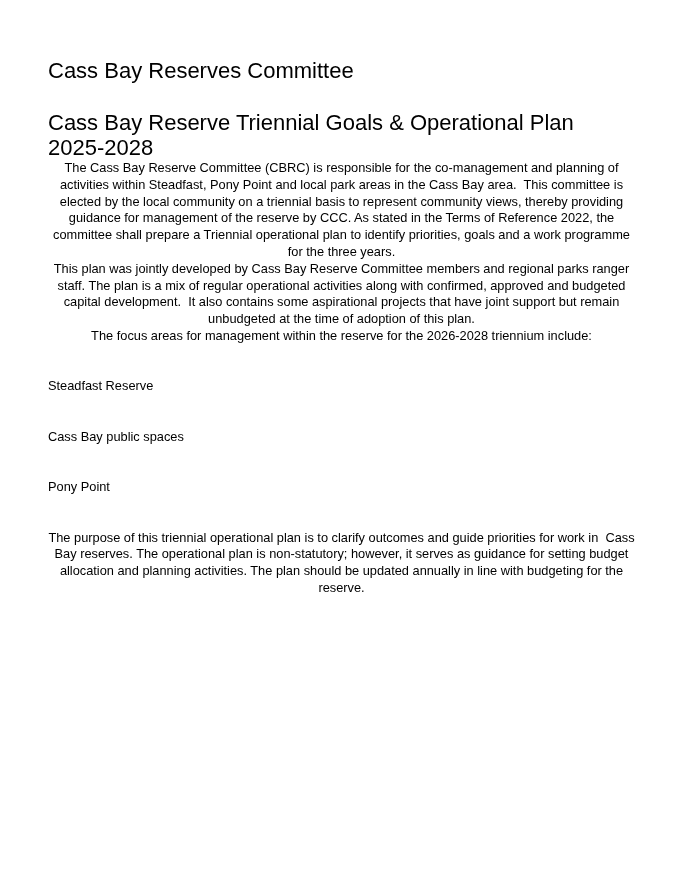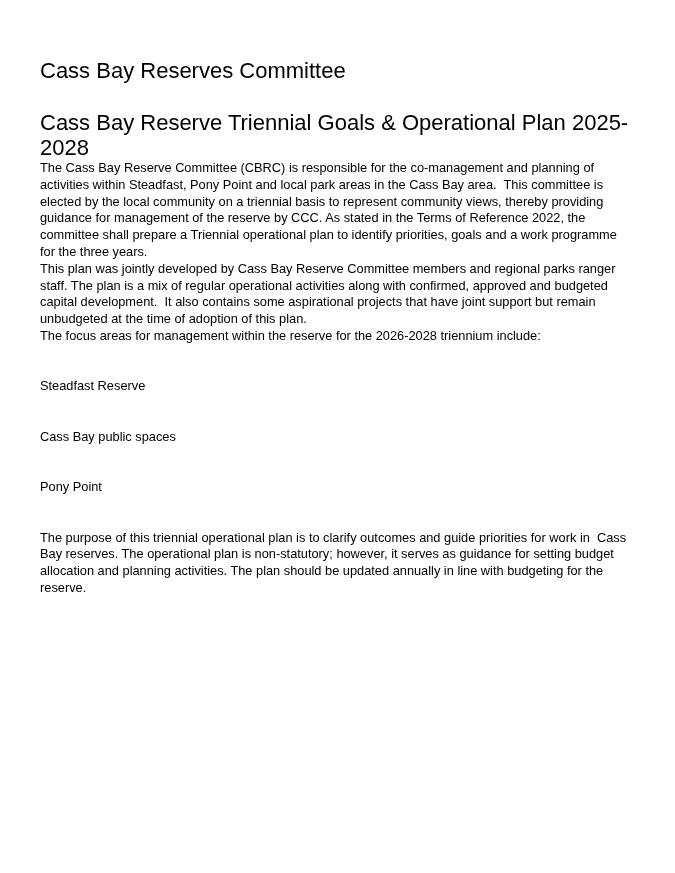--- a/index.html
+++ b/index.html
@@ -12,21 +12,21 @@
     width: 675px;
     height: 873px;
     background: var(--page-bg, #ffffff);
     overflow: hidden;
     font-family: "Liberation Sans", "DejaVu Sans", sans-serif;
     color: var(--text-color, #000000);
     -webkit-font-smoothing: antialiased;
   }
   .content {
     position: absolute;
-    left: 40px;
+    left: 48px;
     right: 40px;
     top: 0;
   }
   .doc-title {
     margin: 57px 0 0 0;
     font-size: 22px;
     line-height: 28px;
     font-weight: 400;
     white-space: pre-wrap;
   }
@@ -36,21 +36,21 @@
     line-height: 25px;
     font-weight: 400;
     white-space: pre-wrap;
   }
   .body-text {
     font-size: 12.8px;
     line-height: 16.8px;
     font-weight: 400;
     white-space: pre-wrap;
   }
-  p.body-text { margin: 0; }
+  p.body-text { margin: 0; text-align: center; }
   .para-committee-intro { margin-top: 39px; }
   .para-plan-development { margin-top: 17px; }
   .para-focus-intro { margin-top: 14px; }
   .focus-list { margin: 0; padding: 0; list-style: none; }
   .focus-list li { display: block; }
   .para-purpose { margin-top: 28px; }
 </style>
 </head>
 <body>
 

